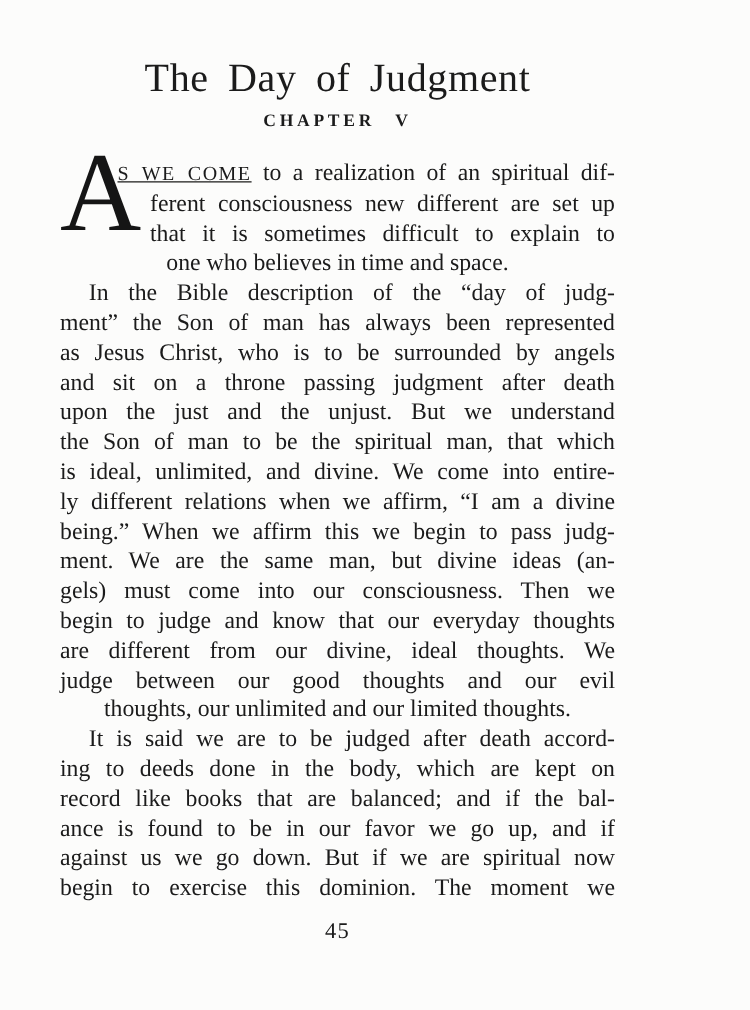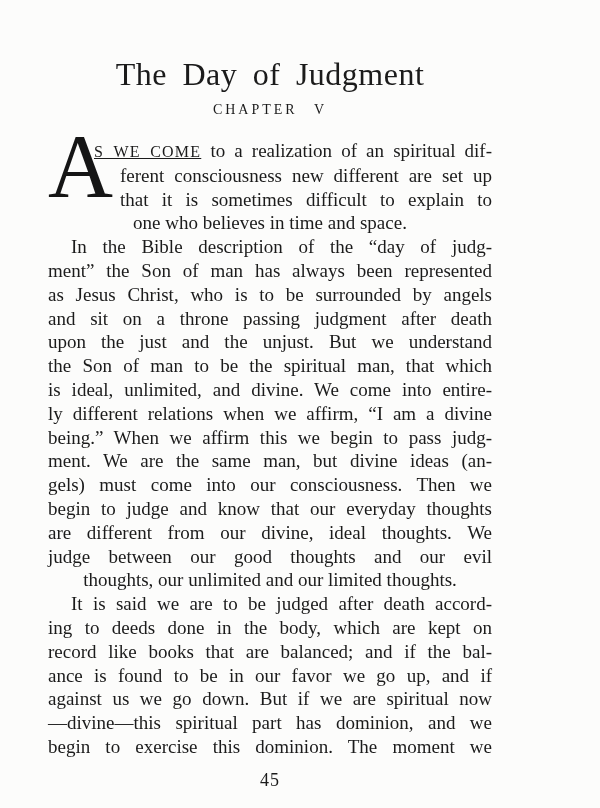--- a/index.html
+++ b/index.html
@@ -7,40 +7,40 @@
     position:relative;
     width:600px; height:808px;
     margin:0 auto;
     background:#fcfcfb;
     color:#1b1b1b;
     font-family:"Liberation Serif", serif;
     overflow:hidden;
   }
   .text-block {
     position:absolute;
-    left:48px; top:56px;
+    left:48px; top:44px;
     width:444px;
   }
   .title {
     text-align:center;
     font-size:32px;
     line-height:37px;
     letter-spacing:0.5px;
     word-spacing:7px;
     font-weight:400;
     white-space:nowrap;
   }
   .chapter {
     text-align:center;
     font-size:14px;
     line-height:16px;
     letter-spacing:3px;
     word-spacing:10px;
     margin-top:9px;
-    font-weight:400;
+    font-weight:700;
   }
   .body-text {
     margin-top:21px;
     font-size:19px;
     line-height:23.8px;
   }
   .para { position:relative; margin:0; }
   .bline { text-align:justify; text-align-last:justify; }
   .lline { text-align:center; }
   .indent { text-indent:23px; }
@@ -103,21 +103,20 @@
         <div class="bline">judge between our good thoughts and our evil</div>
         <div class="lline">thoughts, our unlimited and our limited thoughts.</div>
       </div>
 
       <div class="para">
         <div class="bline indent">It is said we are to be judged after death accord-</div>
         <div class="bline">ing to deeds done in the body, which are kept on</div>
         <div class="bline">record like books that are balanced; and if the bal-</div>
         <div class="bline">ance is found to be in our favor we go up, and if</div>
         <div class="bline">against us we go down. But if we are spiritual now</div>
-        <div class="bline">—divine—this spiritual part has dominion, and we</div>
         <div class="bline">begin to exercise this dominion. The moment we</div>
       </div>
 
     </div>
 
     <div class="pagenum">45</div>
 
   </div>
 </div>
 

